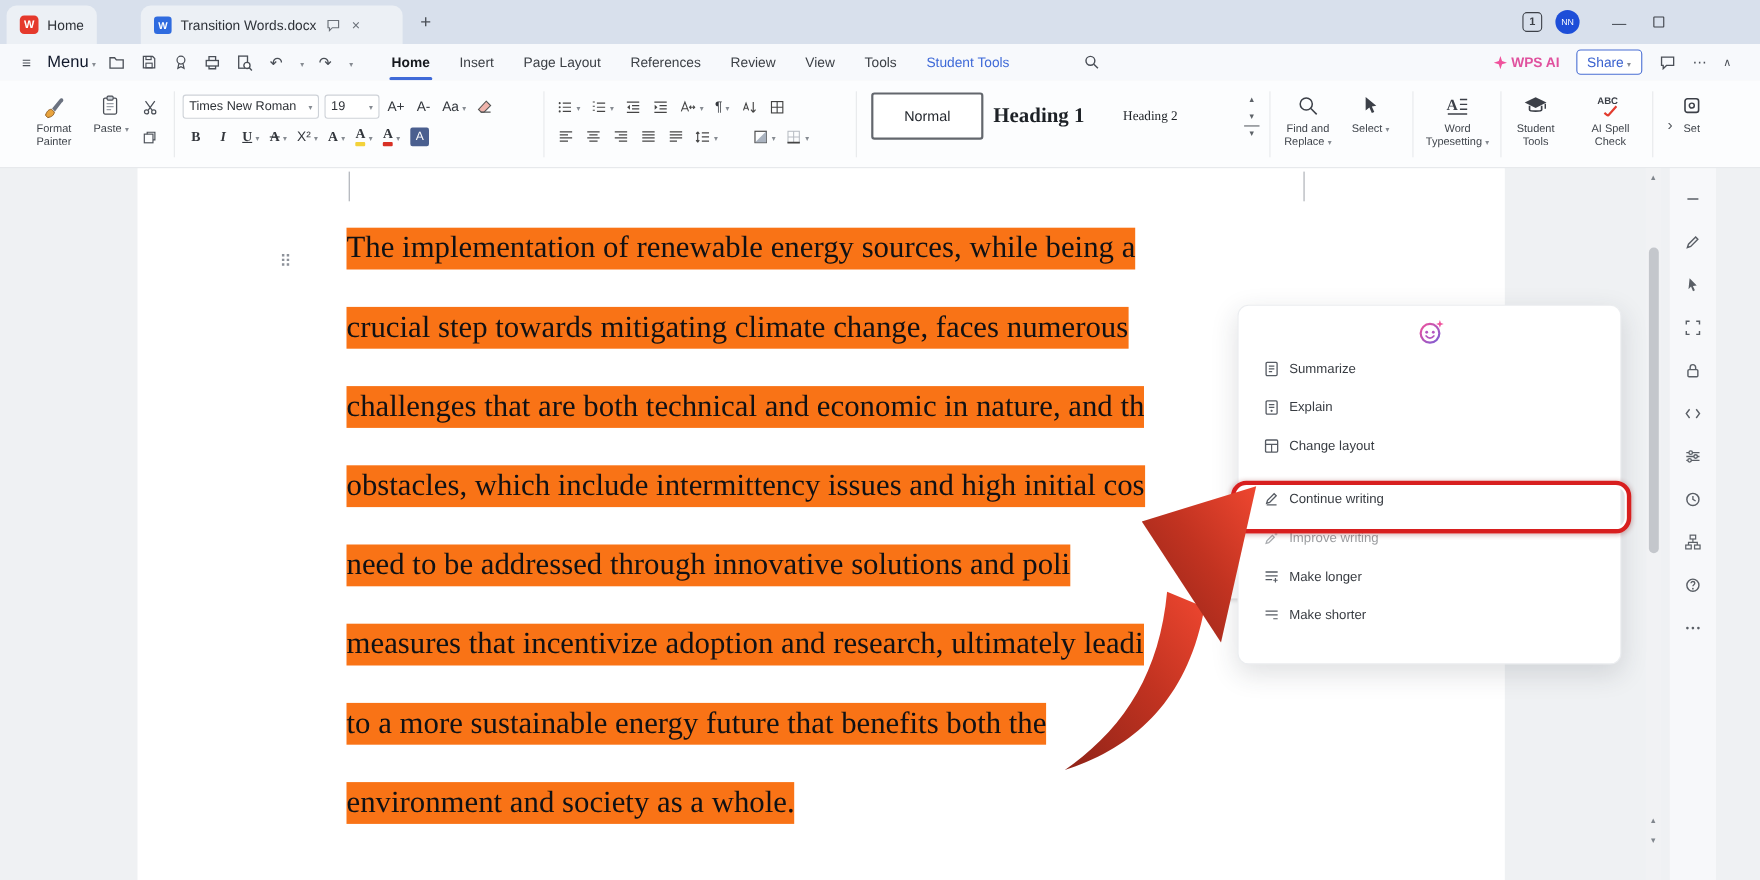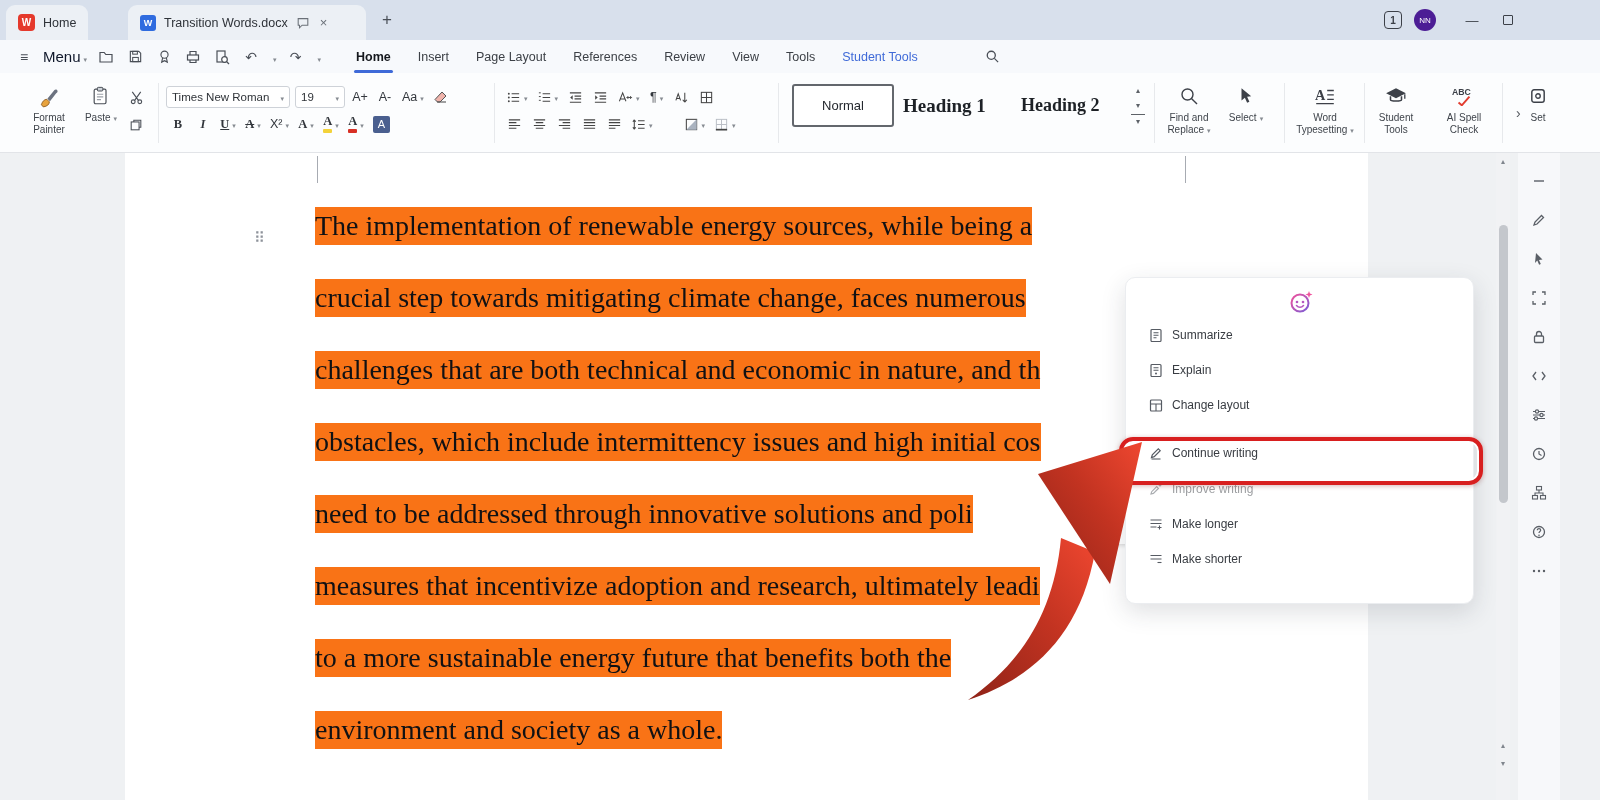--- a/index.html
+++ b/index.html
@@ -12,21 +12,21 @@
   #titlebar{position:absolute;left:0;top:0;width:1600px;height:40px;background:#d8e0ec}
   .tab{position:absolute;top:5px;height:35px;display:flex;align-items:center;gap:8px;padding:0 12px;background:#ecf0f5;border-radius:9px 9px 0 0;font-size:12.5px;color:#2e3238;cursor:pointer}
   #home-tab{left:6px}
   #doc-tab{left:128px;width:238px}
   .wps-logo{width:17px;height:17px;border-radius:4px;background:#e5392c;color:#fff;font-weight:bold;font-size:10px;display:flex;align-items:center;justify-content:center;flex:none}
   .doc-ico{width:16px;height:16px;border-radius:3px;background:#2f6bdf;color:#fff;font-weight:bold;font-size:9px;display:flex;align-items:center;justify-content:center;flex:none}
   .tab-label{white-space:nowrap;overflow:hidden;text-overflow:ellipsis}
   .tab-close{color:#6a7078;font-size:13px;margin-left:2px}
   #new-tab{position:absolute;left:376px;top:9px;width:22px;height:22px;font-size:17px;color:#4a4f57;display:flex;align-items:center;justify-content:center;cursor:pointer}
   #tb-badge{position:absolute;left:1384px;top:11px;width:18px;height:18px;border:1.6px solid #3c4048;border-radius:4px;font-size:10px;font-weight:bold;color:#3c4048;display:flex;align-items:center;justify-content:center;cursor:pointer}
-  #tb-avatar{position:absolute;left:1414px;top:9px;width:22px;height:22px;border-radius:50%;background:#4c1d95;color:#fff;font-size:8px;display:flex;align-items:center;justify-content:center;cursor:pointer}
+  #tb-avatar{position:absolute;left:1414px;top:9px;width:22px;height:22px;border-radius:50%;background:#1d4ed8;color:#fff;font-size:8px;display:flex;align-items:center;justify-content:center;cursor:pointer}
   .winbtn{position:absolute;top:8px;width:32px;height:24px;display:flex;align-items:center;justify-content:center;color:#3c4048;font-size:13px;cursor:pointer}
   #win-min{left:1456px}
   #win-restore{left:1492px}
   #win-restore i{width:10px;height:10px;border:1.3px solid #3c4048;border-radius:1px;display:block}
 
   
   #menubar{position:absolute;left:0;top:40px;width:1600px;height:33px;background:#f7f9fc}
   .mb-left{position:absolute;left:14px;top:0;height:33px;display:flex;align-items:center;gap:9px}
   .mb-ico{width:20px;height:20px;display:flex;align-items:center;justify-content:center;cursor:pointer;color:#4a4f57}
   #menu-word{font-size:15px;color:#0f172a;display:flex;align-items:flex-start;cursor:pointer}
@@ -51,21 +51,21 @@
   .combo{height:22px;background:#fff;border:1px solid #ced2d8;border-radius:3px;display:flex;align-items:center;justify-content:space-between;padding:0 5px;font-size:11.5px;color:#2f3338;cursor:pointer}
   .serifb{font-family:"Liberation Serif",serif;font-weight:bold}
   .serifi{font-family:"Liberation Serif",serif;font-style:italic;font-weight:bold}
   .u-line{text-decoration:underline}
   .s-line{text-decoration:line-through}
   .bar{display:inline-block;line-height:1}
   .bar i{display:block;height:4px;margin-top:1px;border-radius:1px}
   .boxA{width:17px;height:17px;background:#4a5f8f;color:#fff;border-radius:2px;display:flex;align-items:center;justify-content:center;font-size:11px}
   #style-normal{position:absolute;left:792px;top:11px;width:102px;height:43px;background:#fff;border:2px solid #63676d;border-radius:3px;display:flex;align-items:center;justify-content:center;font-size:13px;color:#24282e;cursor:pointer}
   #style-h1{position:absolute;left:903px;top:11px;width:110px;height:43px;display:flex;align-items:center;font-family:"Liberation Serif",serif;font-weight:bold;font-size:19px;color:#1d2126;cursor:pointer;overflow:hidden;white-space:nowrap}
-  #style-h2{position:absolute;left:1021px;top:11px;width:102px;height:43px;display:flex;align-items:center;font-family:"Liberation Serif",serif;font-weight:bold;font-size:18px;color:#1d2126;cursor:pointer;overflow:hidden;white-space:nowrap}
+  #style-h2{position:absolute;left:1021px;top:11px;width:102px;height:43px;display:flex;align-items:center;font-family:"Liberation Serif",serif;font-weight:normal;font-size:12px;color:#1d2126;cursor:pointer;overflow:hidden;white-space:nowrap}
   .gal-ar{position:absolute;left:1131px;width:14px;height:13px;display:flex;align-items:center;justify-content:center;font-size:8px;color:#5d6268;cursor:pointer}
 
   
   #page{position:absolute;left:125px;top:153px;width:1243px;height:647px;background:#fff;z-index:1}
   .mtick{position:absolute;width:1px;height:27px;top:156px;background:#a7abb2;z-index:2}
   #drag-handle{position:absolute;left:254px;top:229px;font-size:15px;color:#8d929a;cursor:grab;z-index:3}
   .dline{position:absolute;left:315px;white-space:nowrap;font-family:"Liberation Serif",serif;font-size:28px;color:#101114;line-height:38px;z-index:2}
   .dline span{display:inline-block;background:#f97316;cursor:text}
 
   
@@ -164,20 +164,39 @@
     <span class="mi">Tools</span>
     <span class="mi accent">Student Tools</span>
     <span id="mb-search">
       <svg width="15" height="15" viewBox="0 0 16 16">
           <circle cx="6.7" cy="6.7" r="4.3" fill="none" stroke="#4a4f57" stroke-width="1.4"></circle>
           <path d="M10 10l4 4" stroke="#4a4f57" stroke-width="1.4"></path>
         </svg>
     </span>
   </div>
 
+  <div class="mb-right">
+    <span id="wps-ai-label">
+      <svg width="12" height="12" viewBox="0 0 13 13">
+          <path d="M6.5 0l1.6 4.9L13 6.5 8.1 8.1 6.5 13 4.9 8.1 0 6.5l4.9-1.6z" fill="#f0529c"></path>
+        </svg>
+      <span>WPS AI</span>
+    </span>
+    <span id="share-btn">
+        <span>Share</span>
+        <span class="cr"></span>
+      </span>
+    <span>
+      <svg width="16" height="16" viewBox="0 0 16 16">
+          <path d="M2.5 3h11v7.5H7L4 13.5v-3H2.5z" fill="none" stroke="#4a4f57" stroke-width="1.2"></path>
+        </svg>
+    </span>
+    <span class="mb-glyph">⋯</span>
+    <span class="mb-glyph" style="font-size:10px">∧</span>
+  </div>
 </div>
 
 <div id="ribbon">
 
   <div class="bigbtn" style="left:22px">
     <span class="bicon">
       <svg width="24" height="24" viewBox="0 0 22 22">
           <path d="M4 19c1.2-3.4 2.6-4.8 5-5l2.4 2.4c-.4 2.6-2 4-5.6 4.6z" fill="#e8a33d" stroke="#8a5a20" stroke-width=".8"></path>
           <path d="M9.5 13.5L16 5.5c.8-1 2.4-.6 2.8.6.3 1-.3 1.8-1.2 2.4L11.9 15.9z" fill="#6b7280"></path>
         </svg>

